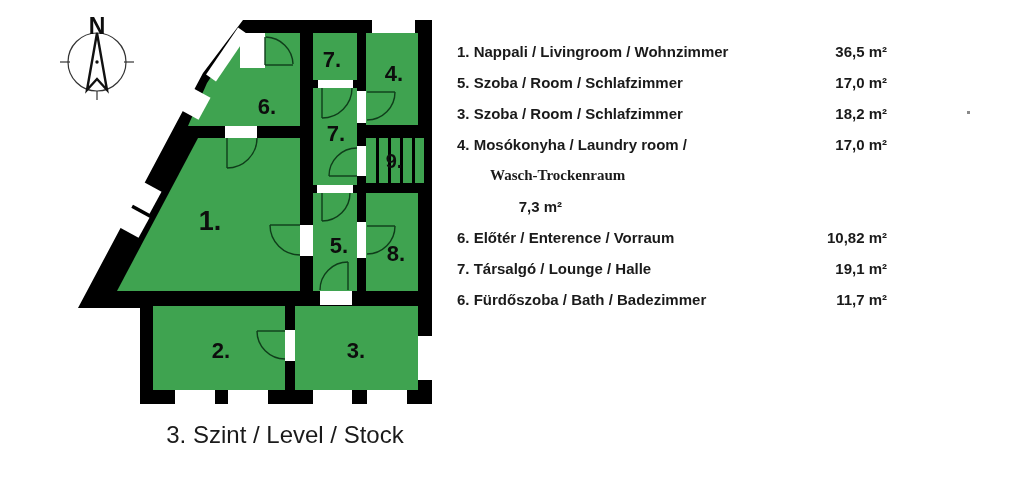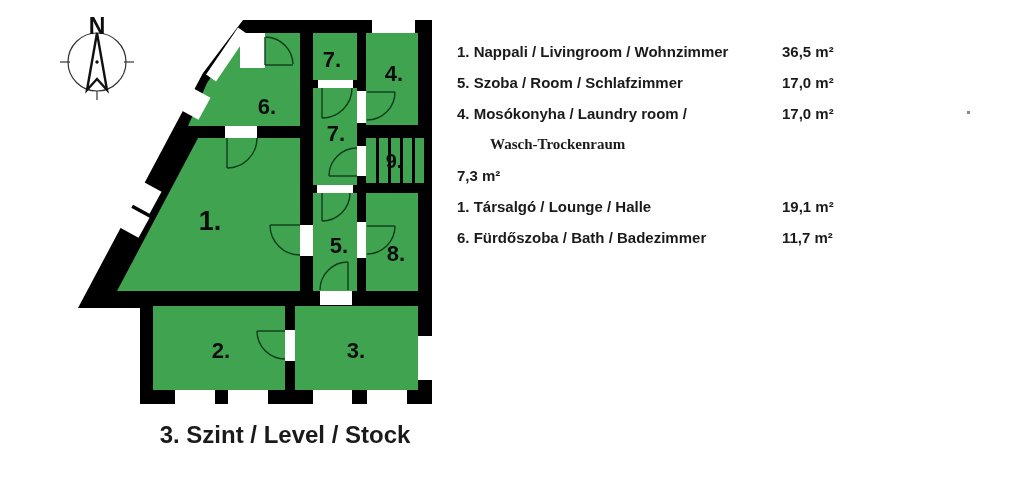--- a/index.html
+++ b/index.html
@@ -3,23 +3,23 @@
 <meta charset="utf-8">
 <style>
   html,body{margin:0;padding:0;background:#fff;}
   .stage{position:relative;width:1024px;height:504px;background:#fff;overflow:hidden;
          font-family:"Liberation Sans",sans-serif;color:#1a1a1a;}
   .plan-svg{position:absolute;left:55px;top:5px;width:400px;height:405px;}
   .legend{position:absolute;left:457px;top:36px;width:430px;}
   .lrow{display:flex;align-items:center;height:31px;font-size:15px;font-weight:bold;white-space:nowrap;}
   .lname{flex:1;}
   .lname.indent{padding-left:33px;font-family:Liberation Serif, serif;}
-  .larea{width:105px;text-align:left;}
+  .larea{width:105px;text-align:right;}
   .caption{position:absolute;left:150px;top:421px;width:270px;text-align:center;
-           font-size:24px;font-weight:bold;letter-spacing:0px;}
+           font-size:24px;font-weight:normal;letter-spacing:0px;}
   .speck{position:absolute;left:967px;top:111px;width:3px;height:3px;background:#8a8a8a;}
   .room-label{font-family:"Liberation Sans",sans-serif;font-weight:bold;fill:#0d0d0d;}
   .arc{fill:none;stroke:#0f3d1a;stroke-width:1.4;}
   .leaf{stroke:#0f3d1a;stroke-width:1.4;}
   .compass-line{stroke:#333;stroke-width:1.2;fill:none;}
 </style>
 </head>
 <body>
 
 <div class="stage">
@@ -131,32 +131,40 @@
   <div class="legend">
     <div class="lrow">
       <span class="lname">1. Nappali / Livingroom / Wohnzimmer</span>
       <span class="larea">36,5 m²</span>
     </div>
     <div class="lrow">
       <span class="lname">5. Szoba / Room / Schlafzimmer</span>
       <span class="larea">17,0 m²</span>
     </div>
     <div class="lrow">
+      <span class="lname">3. Szoba / Room / Schlafzimmer</span>
+      <span class="larea">18,2 m²</span>
+    </div>
+    <div class="lrow">
       <span class="lname">4. Mosókonyha / Laundry room /</span>
       <span class="larea">17,0 m²</span>
     </div>
     <div class="lrow">
       <span class="lname indent">Wasch-Trockenraum</span>
       <span class="larea"></span>
     </div>
     <div class="lrow">
       <span class="larea">7,3 m²</span>
     </div>
     <div class="lrow">
-      <span class="lname">1. Társalgó / Lounge / Halle</span>
+      <span class="lname">6. Előtér / Enterence / Vorraum</span>
+      <span class="larea">10,82 m²</span>
+    </div>
+    <div class="lrow">
+      <span class="lname">7. Társalgó / Lounge / Halle</span>
       <span class="larea">19,1 m²</span>
     </div>
     <div class="lrow">
       <span class="lname">6. Fürdőszoba / Bath / Badezimmer</span>
       <span class="larea">11,7 m²</span>
     </div>
   </div>
 
   <div class="caption">3. Szint / Level / Stock</div>
   <div class="speck"></div>

